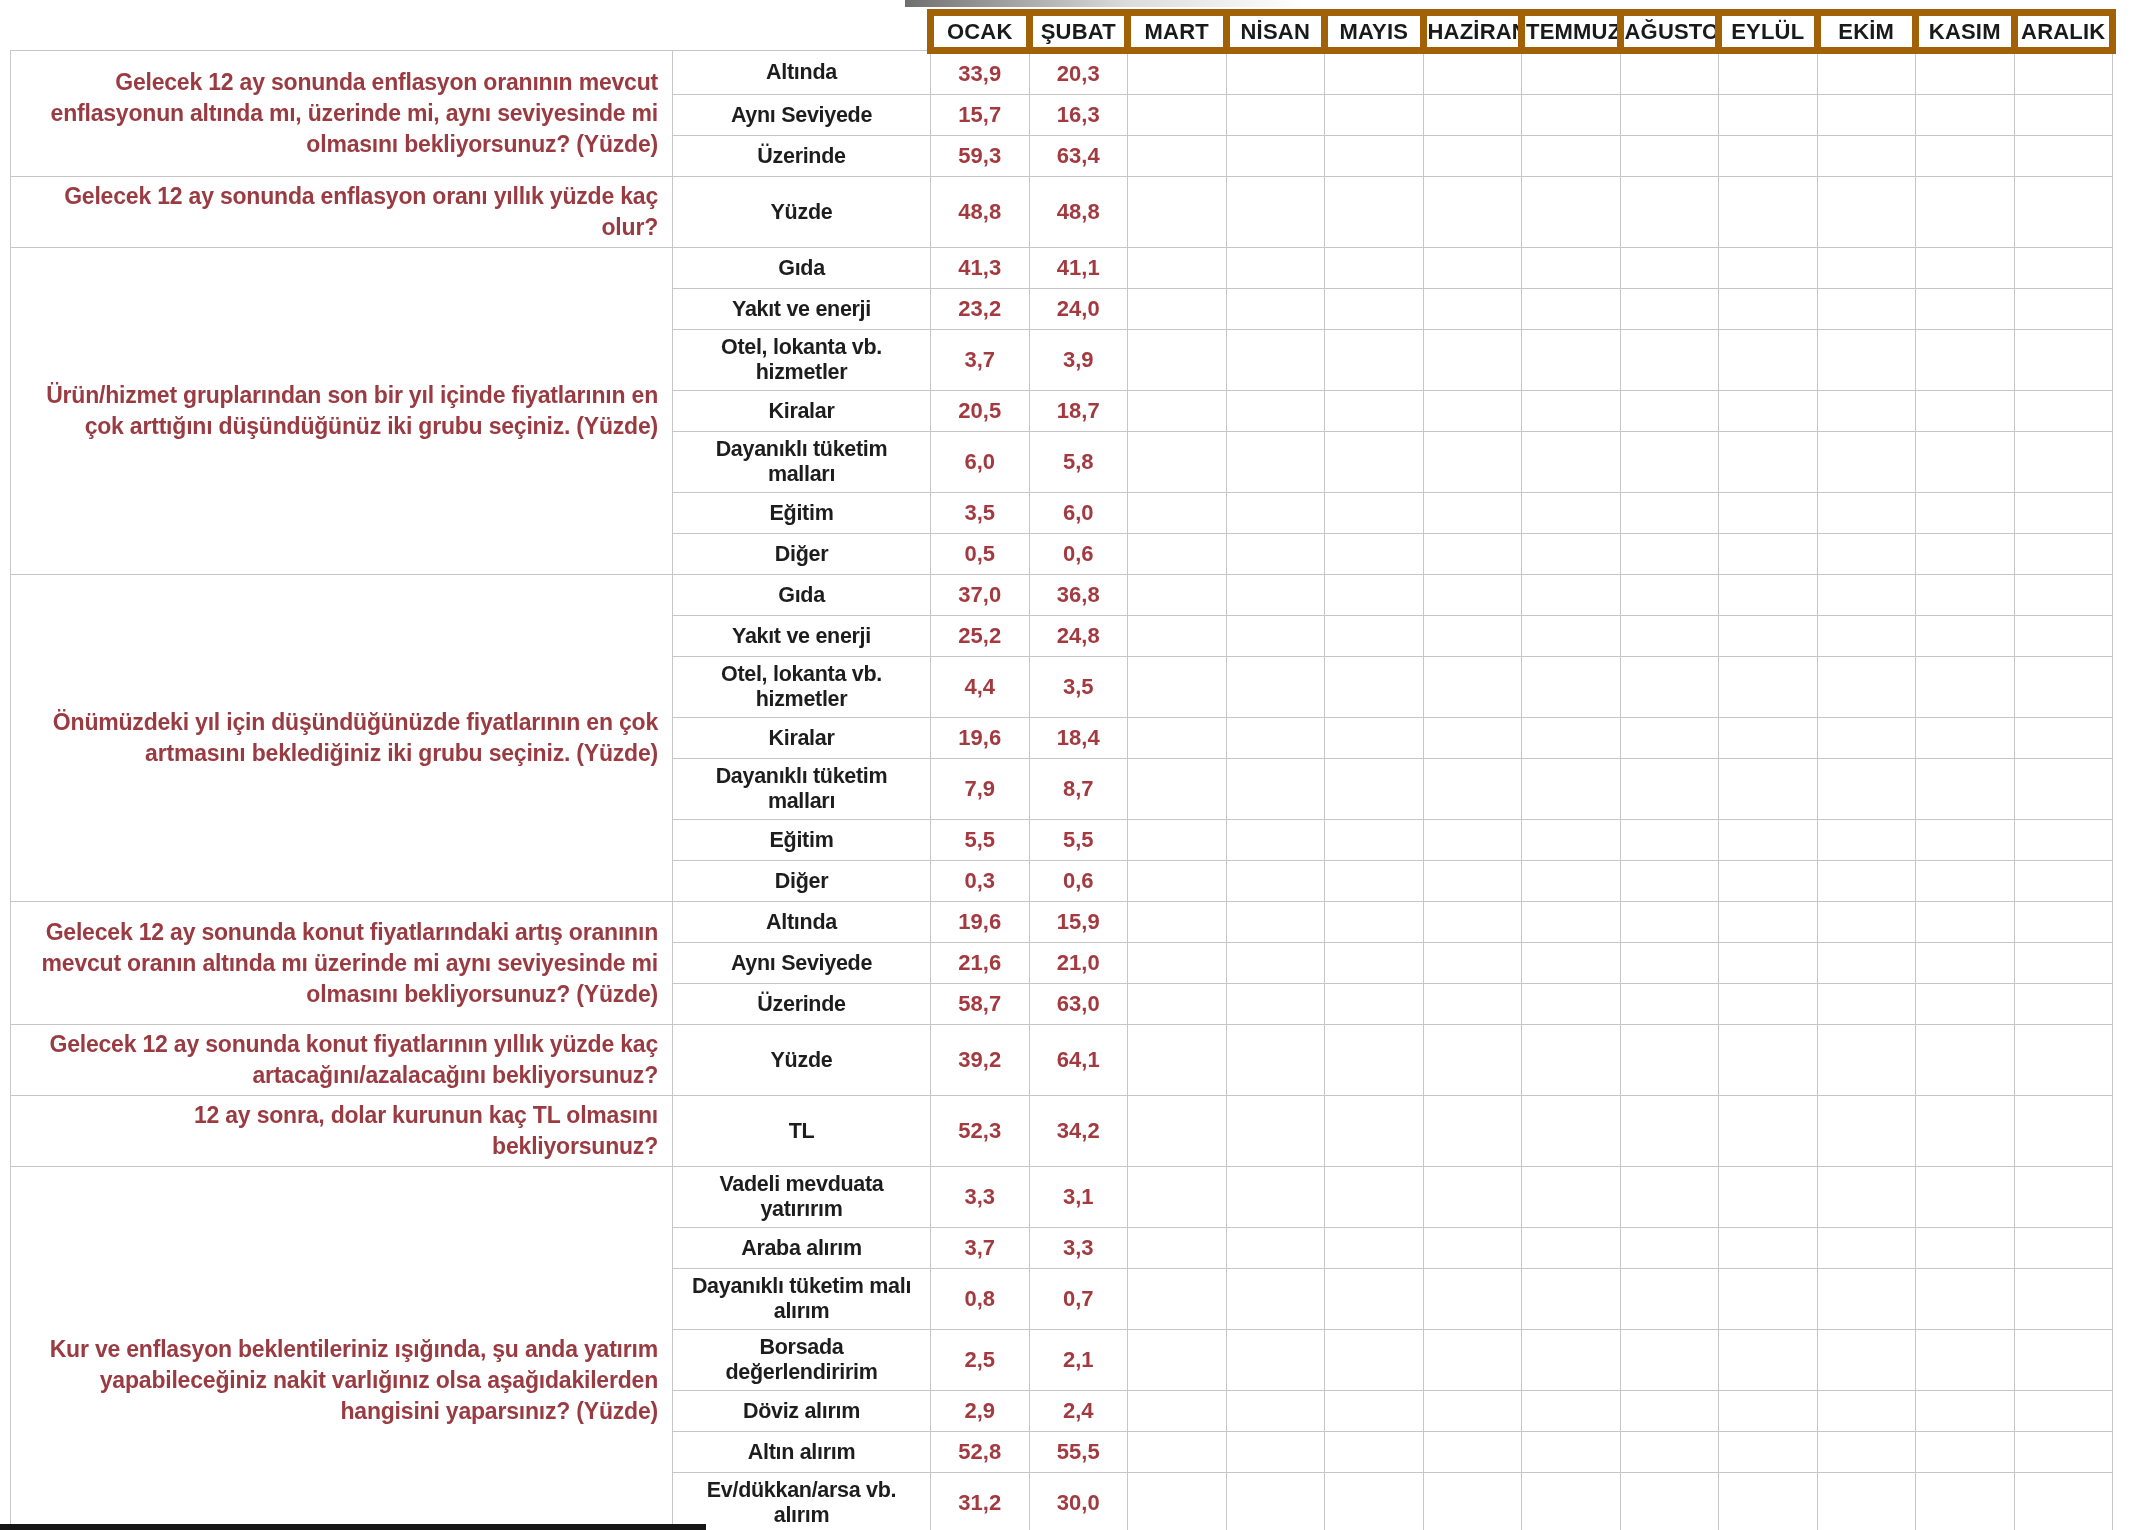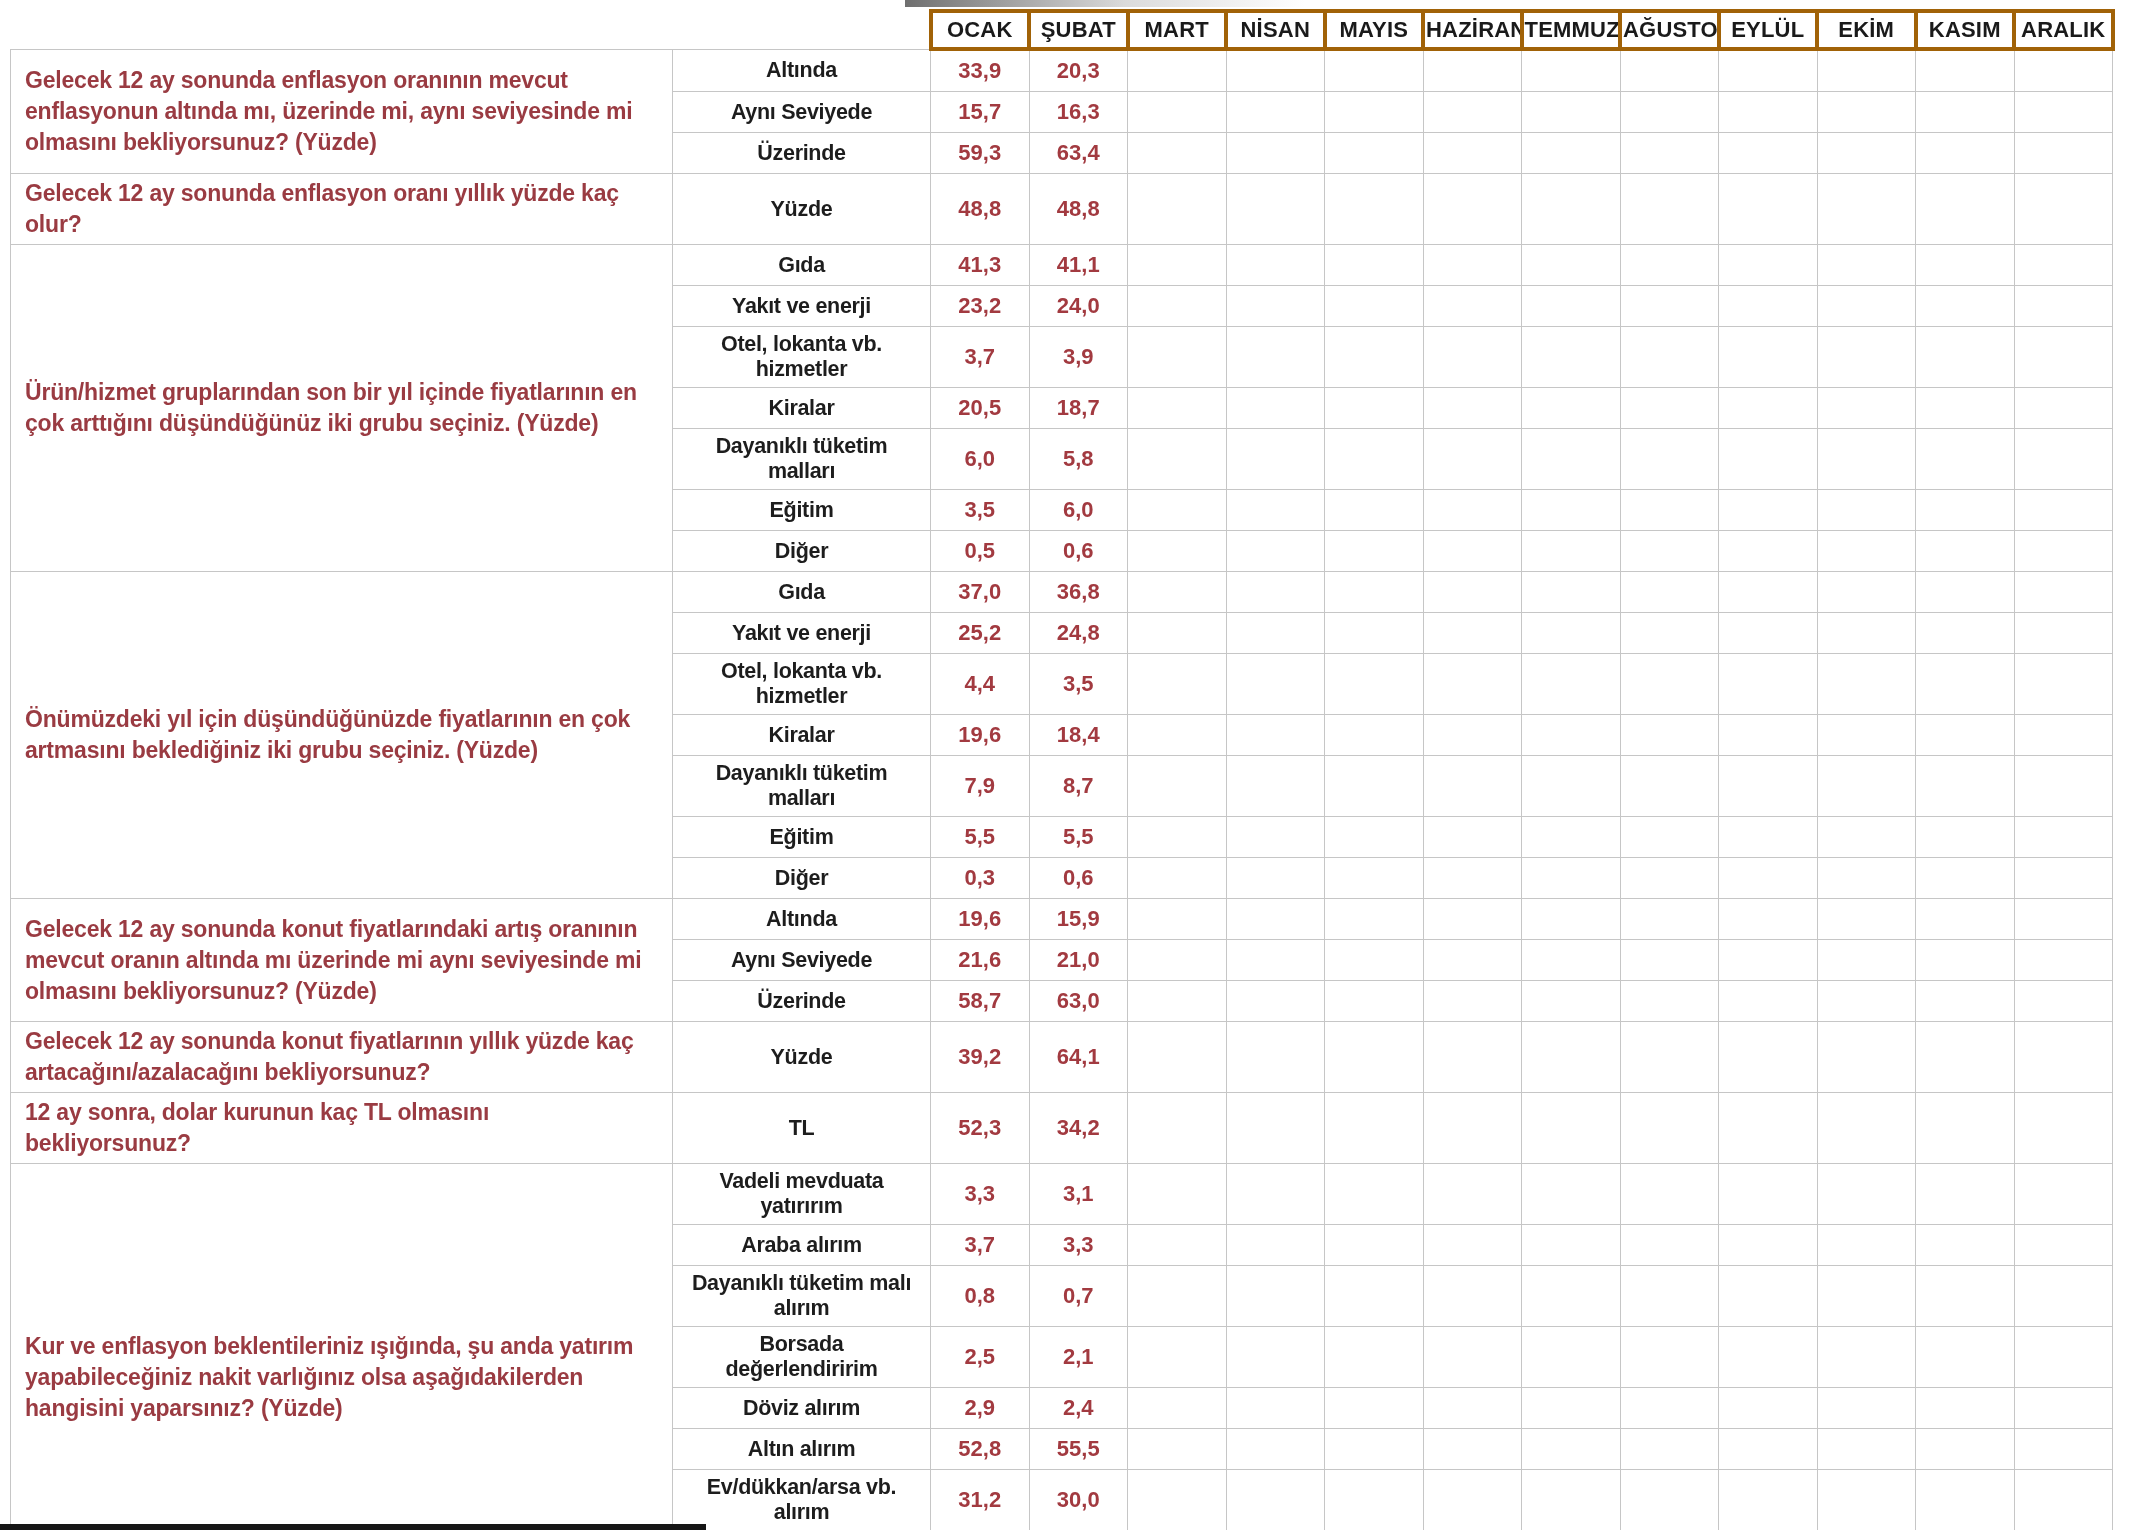--- a/index.html
+++ b/index.html
@@ -9,28 +9,28 @@
     font-family:"Liberation Sans","DejaVu Sans",sans-serif;
   }
   .wrap{position:absolute;left:10px;top:9px}
   table{border-collapse:collapse;table-layout:fixed;width:2103px}
   col.cq{width:662px}
   col.ca{width:258px}
   col.cm{width:98.5px}
   th,td{box-sizing:border-box;overflow:hidden}
   th.blank{border:none;background:#fff}
   th.month{
-    border:4px solid #a16207;height:38px;
+    border:7px solid #a16207;height:38px;
     font-size:22px;font-weight:700;color:#1a1a1a;text-align:center;letter-spacing:.2px;
     background:#fff;
   }
   td{border:1px solid #c6c6c6;background:#fff}
   td.q{
     color:#9a3b42;font-size:23px;font-weight:700;line-height:31px;
-    padding:4px 14px;letter-spacing:-.2px;vertical-align:middle;text-align:left;
+    padding:4px 14px;letter-spacing:-.2px;vertical-align:middle;text-align:right;
   }
   td.a{
     color:#1d1d1d;font-size:21.5px;font-weight:700;line-height:25px;
     padding:5px 10px;letter-spacing:-.3px;vertical-align:middle;text-align:center;
   }
   td.v{
     color:#a23a40;font-size:22px;font-weight:700;text-align:center;
     vertical-align:middle;padding:7px 4px;letter-spacing:0;
   }
   td.v.empty{color:transparent}

